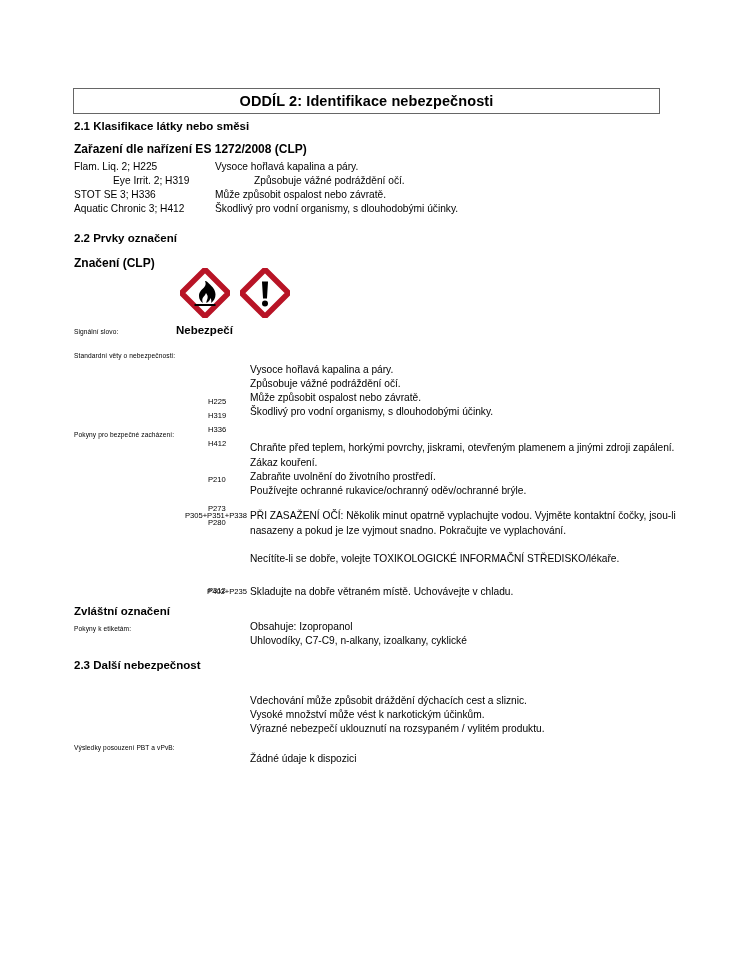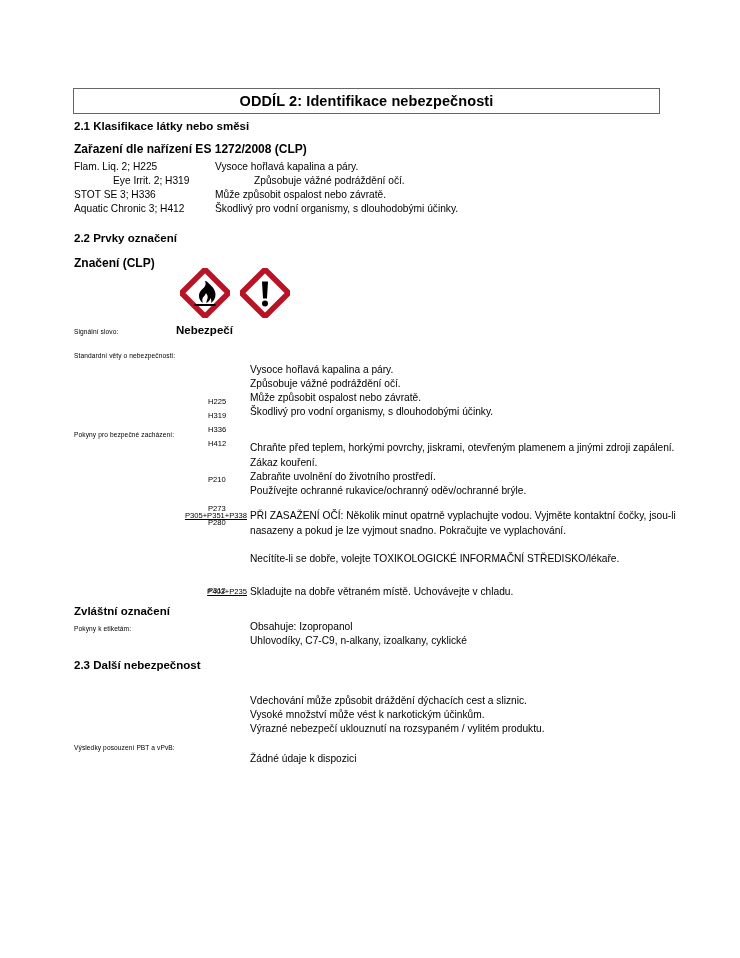--- a/index.html
+++ b/index.html
@@ -96,21 +96,20 @@
     margin-top: 32px;
   }
   .stmt-code-right {
     position: absolute;
     left: 0px;
     width: 173px;
     top: 2px;
     text-align: right;
     font-size: 7.6px;
     white-space: nowrap;
-    text-decoration: underline;
   }
   .stmt-text {
     position: absolute;
     left: 176px;
     top: 0;
     width: 420px;
     font-size: 10.2px;
     line-height: 14.6px;
   }
   .stmt-text.wide { width: 430px; }

